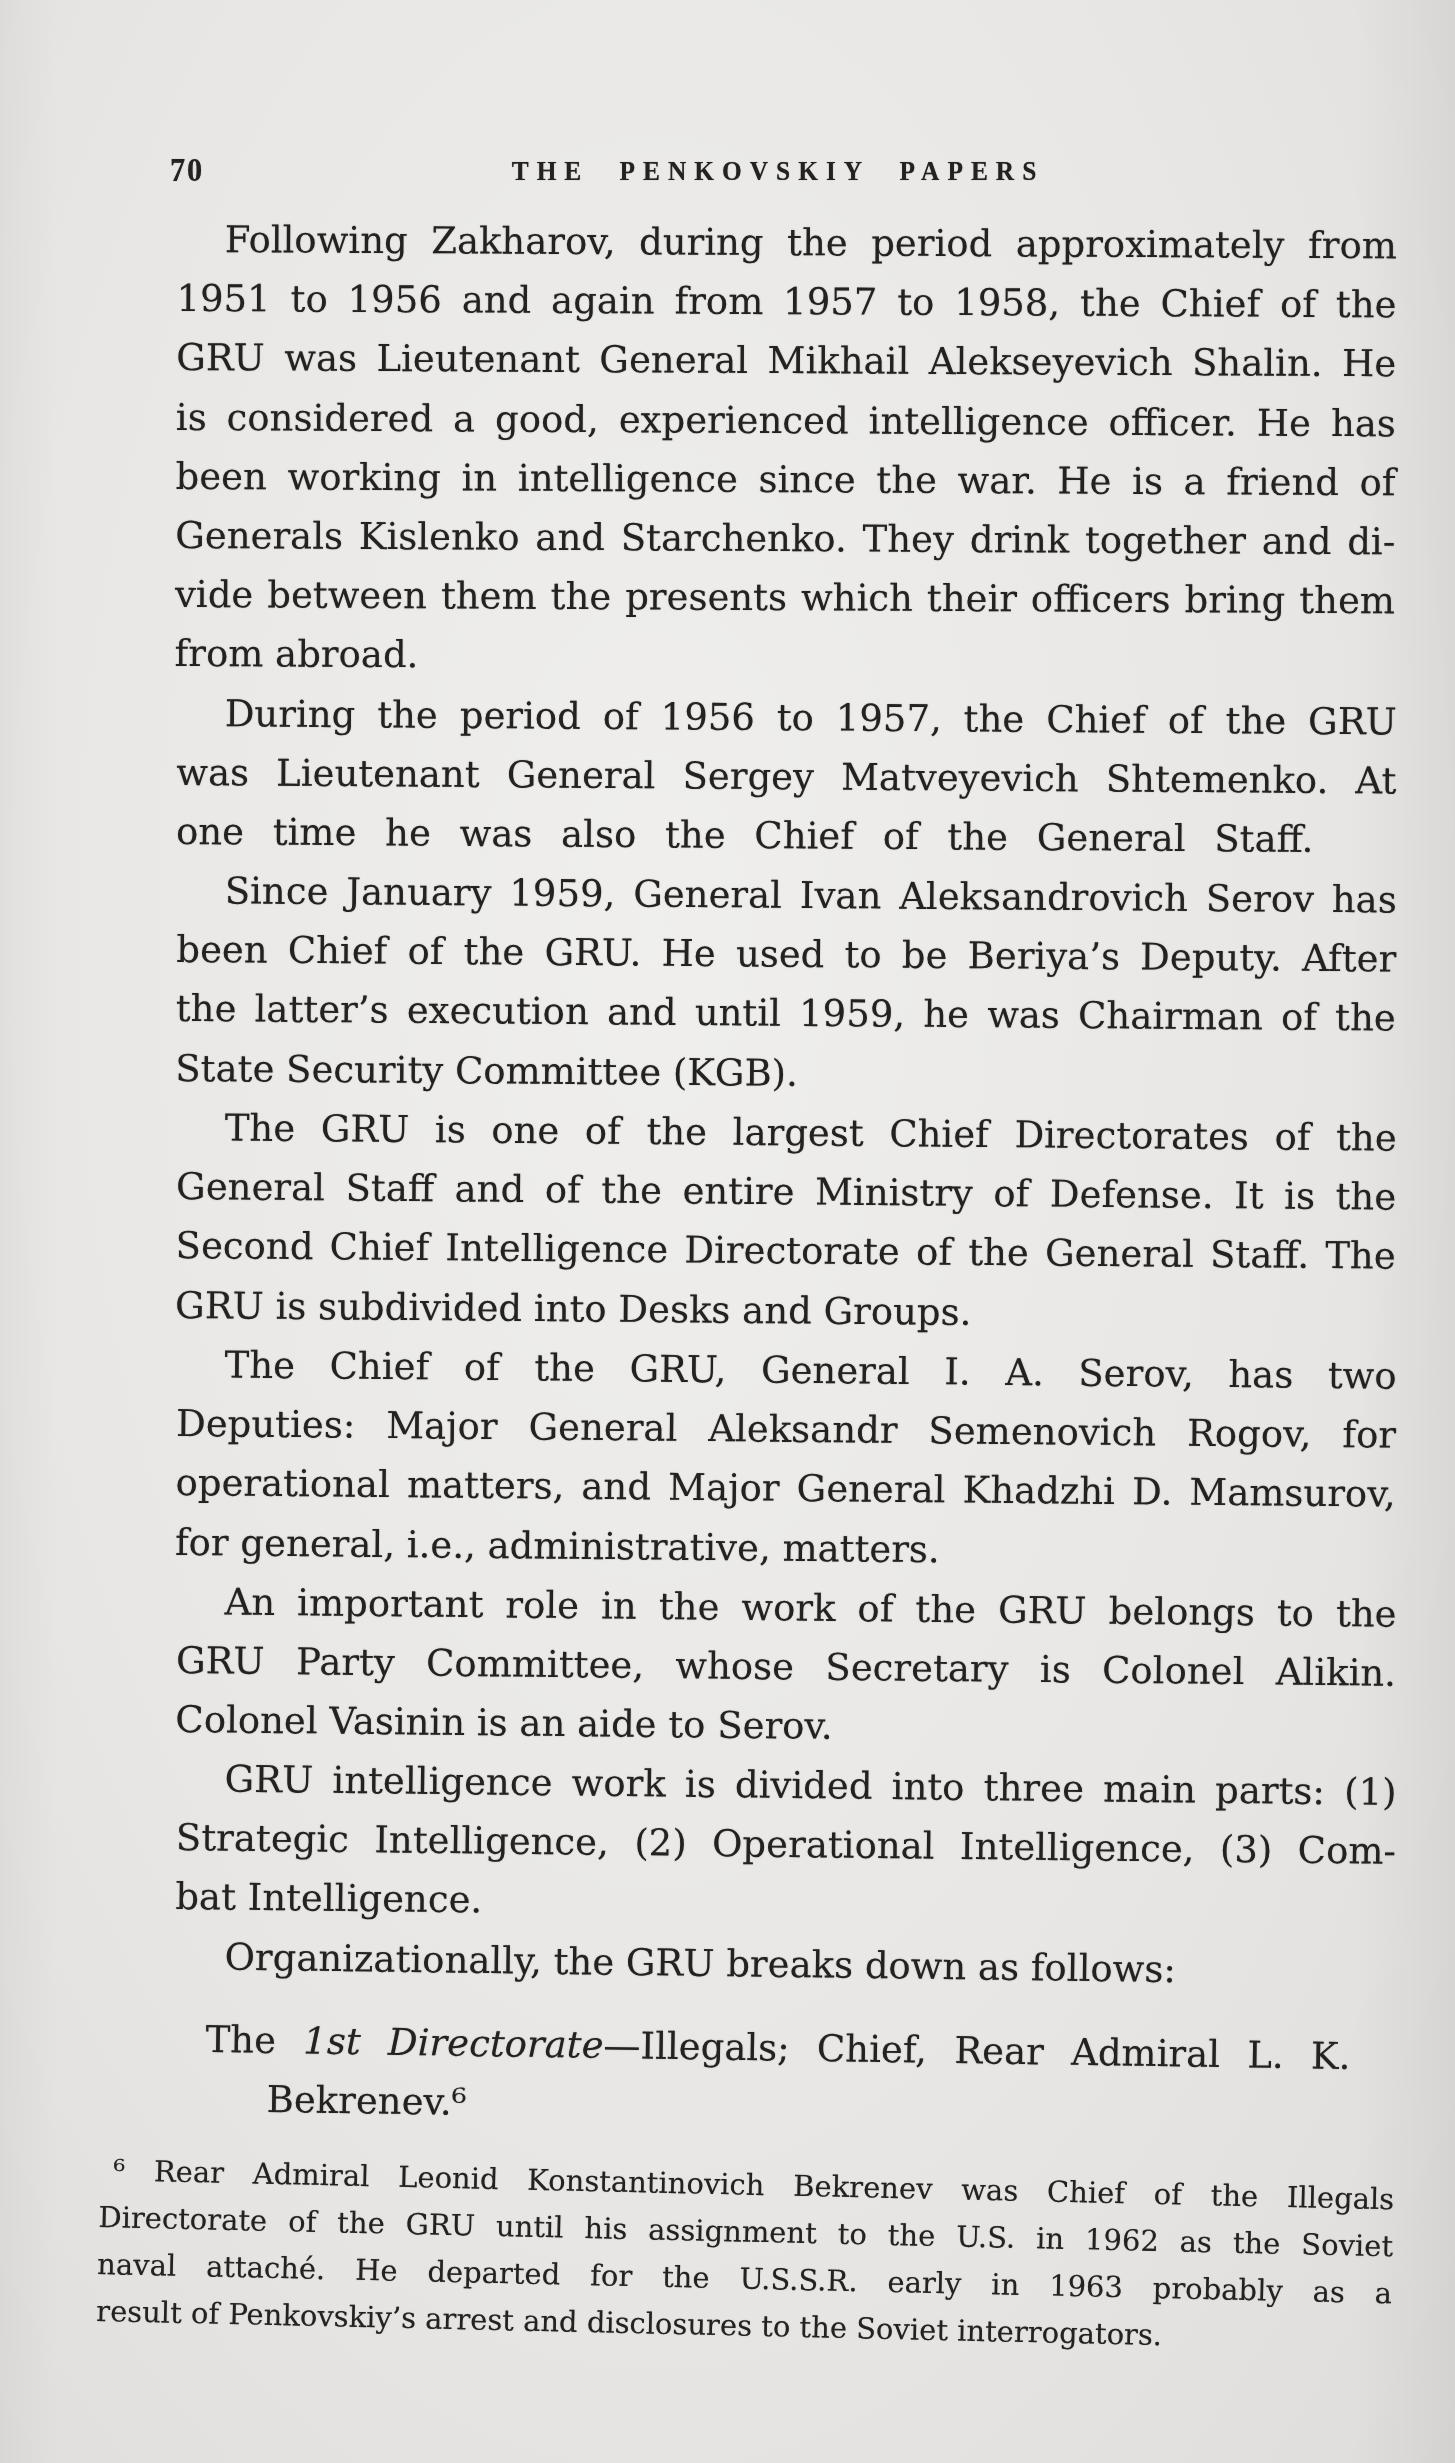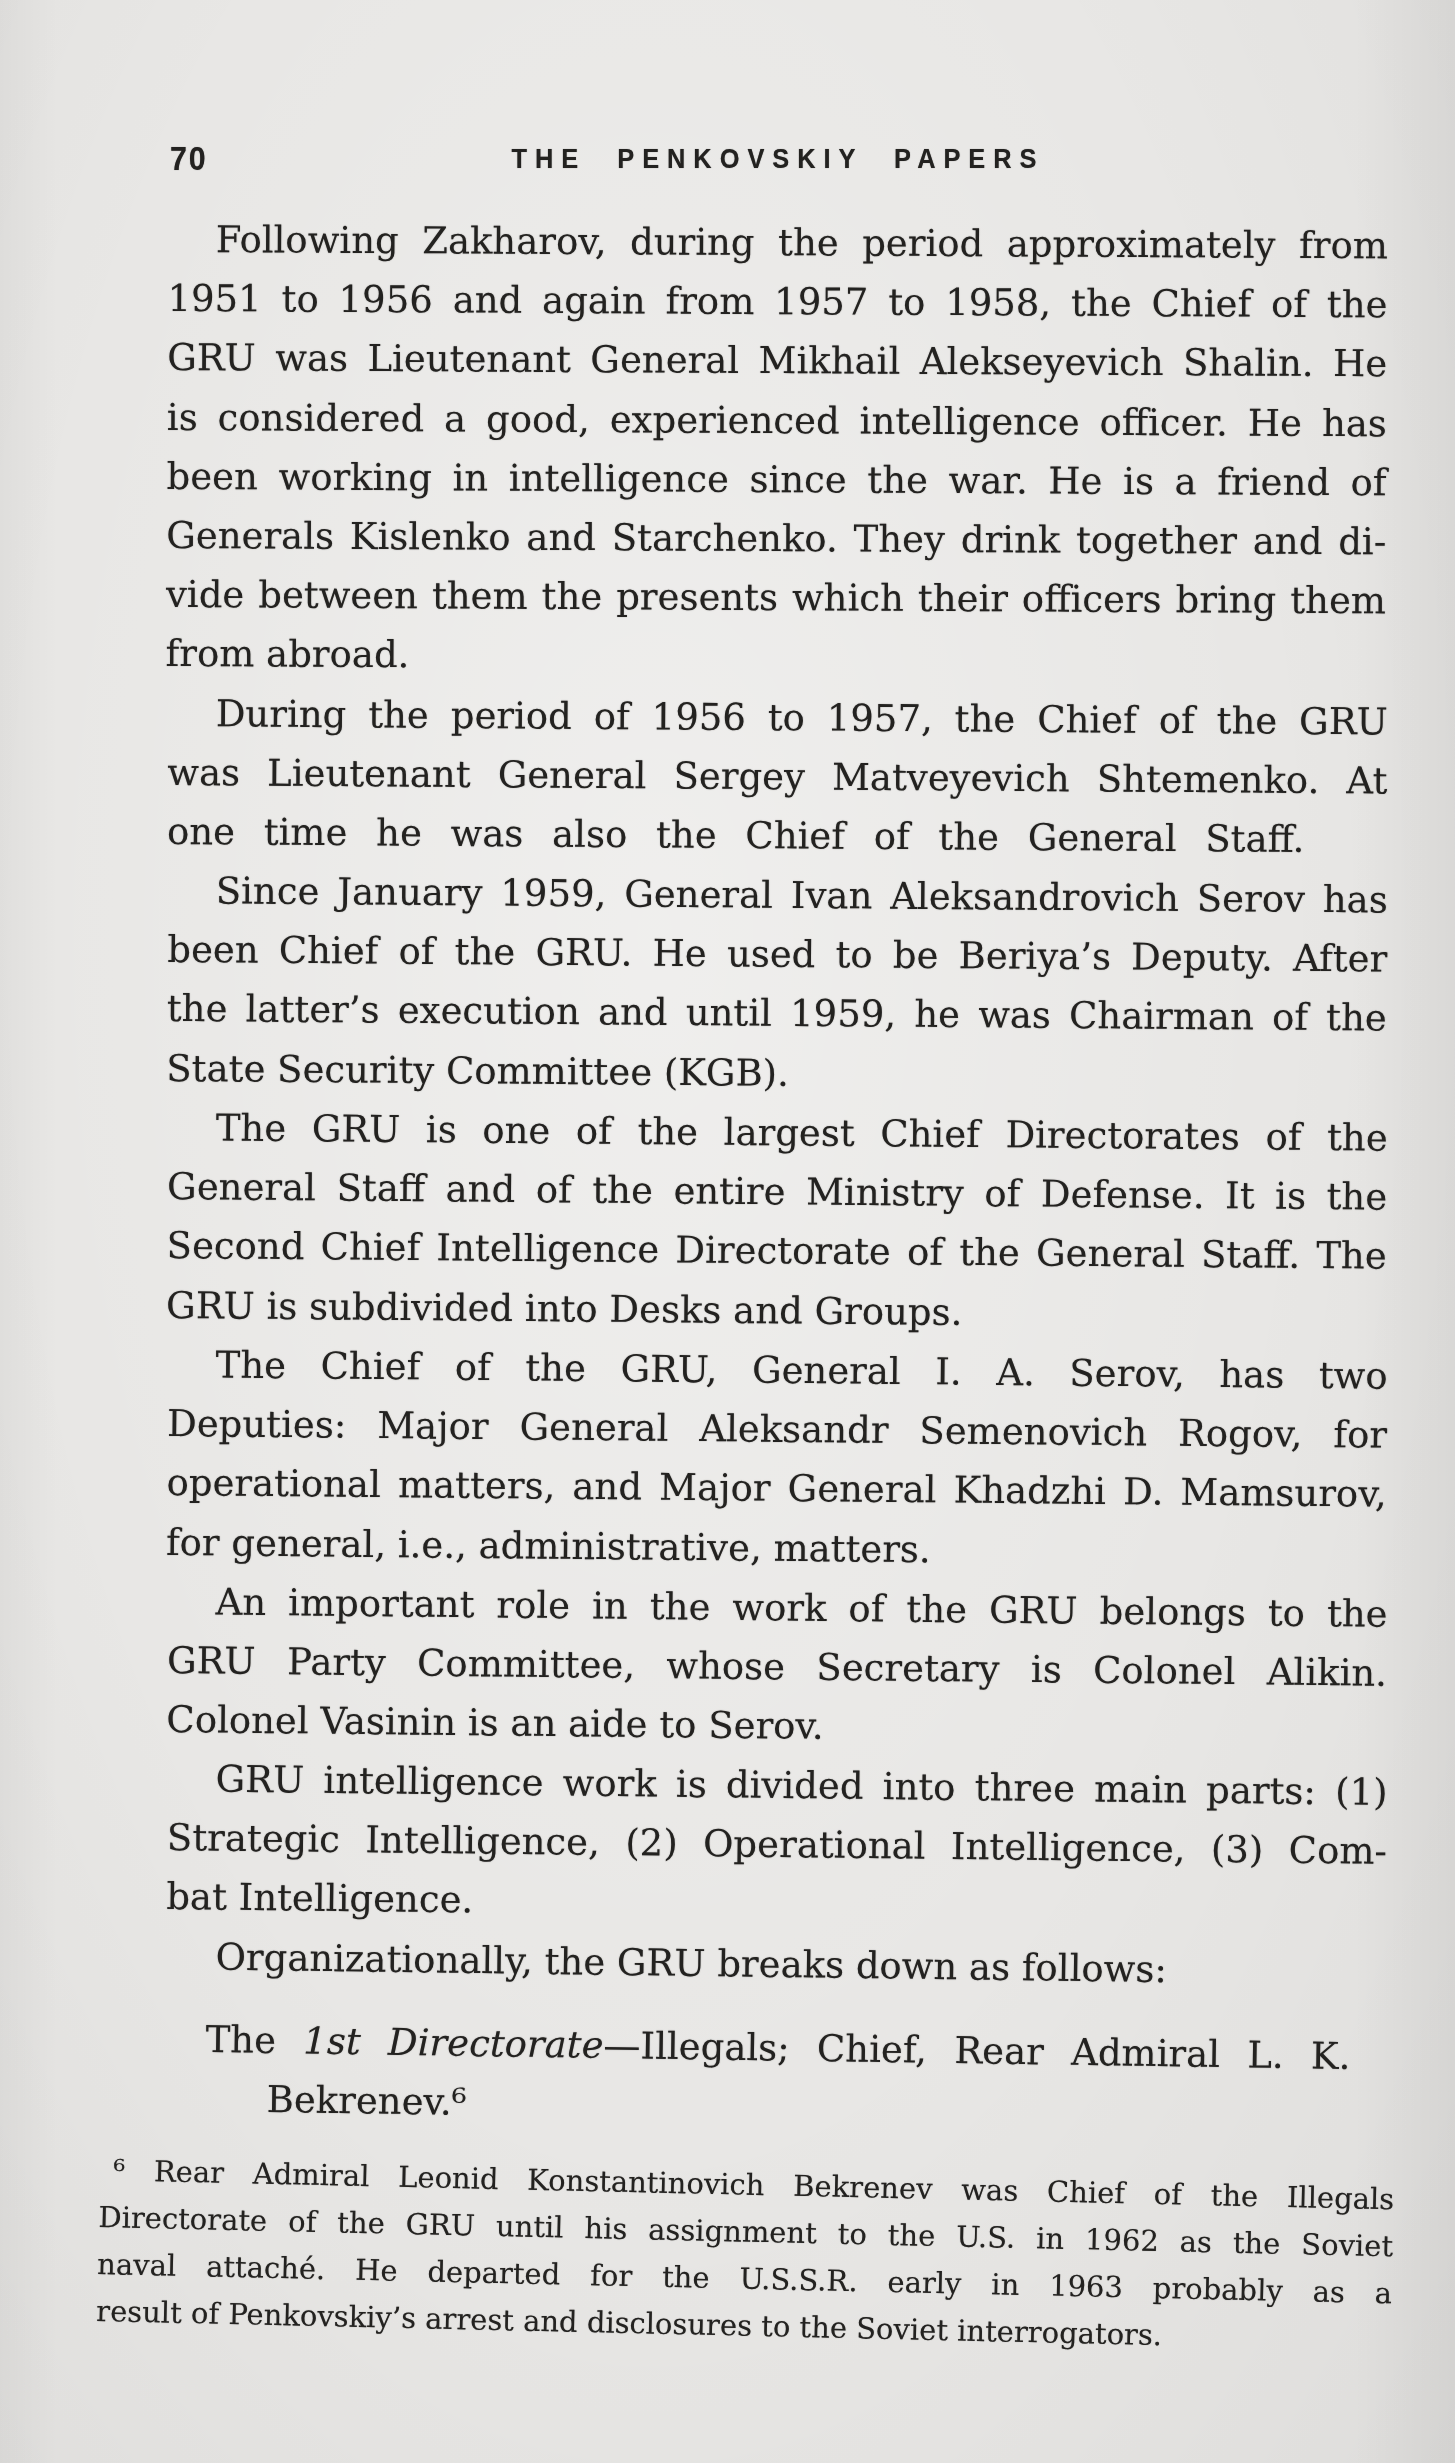--- a/index.html
+++ b/index.html
@@ -12,39 +12,39 @@
   .page{
     position:absolute;left:0;top:0;width:1455px;height:2463px;
     background:
       linear-gradient(to right, rgba(0,0,0,0.035), rgba(0,0,0,0) 4%, rgba(0,0,0,0) 93%, rgba(0,0,0,0.05)),
       radial-gradient(ellipse at 45% 38%, rgba(255,255,255,0.32), rgba(255,255,255,0) 55%, rgba(0,0,0,0.045) 100%),
       #e8e7e5;
     color:#232220;
   }
   
   .running-head{
-    position:absolute;left:168px;top:138px;width:1220px;height:44px;
-    font-family:Liberation Sans, sans-serif;
+    position:absolute;left:168px;top:150px;width:1220px;height:44px;
+    font-family:Liberation Serif, serif;
     font-weight:bold;
   }
   .page-num{
     position:absolute;left:2px;top:2px;
     font-size:33px;letter-spacing:2px;
     transform:scaleX(.92);transform-origin:left center;
     text-shadow:0 0 1px rgba(25,25,25,.55);
   }
   .head-title{
     position:absolute;left:0;right:0;top:6px;text-align:center;
     font-size:27px;letter-spacing:8.5px;word-spacing:17px;
     transform:scaleX(.94);
     text-shadow:0 0 1px rgba(25,25,25,.55);
   }
   
   .body-text{
-    position:absolute;left:168px;top:210px;width:1220px;
+    position:absolute;left:177px;top:210px;width:1220px;
     font-size:37px;line-height:59.2px;
     text-shadow:0 0 1.2px rgba(35,34,32,.45);
   }
   .para{transform-origin:0 0;}
   .line{
     display:block;
     text-align:justify;
     text-align-last:justify;
     white-space:normal;
   }

